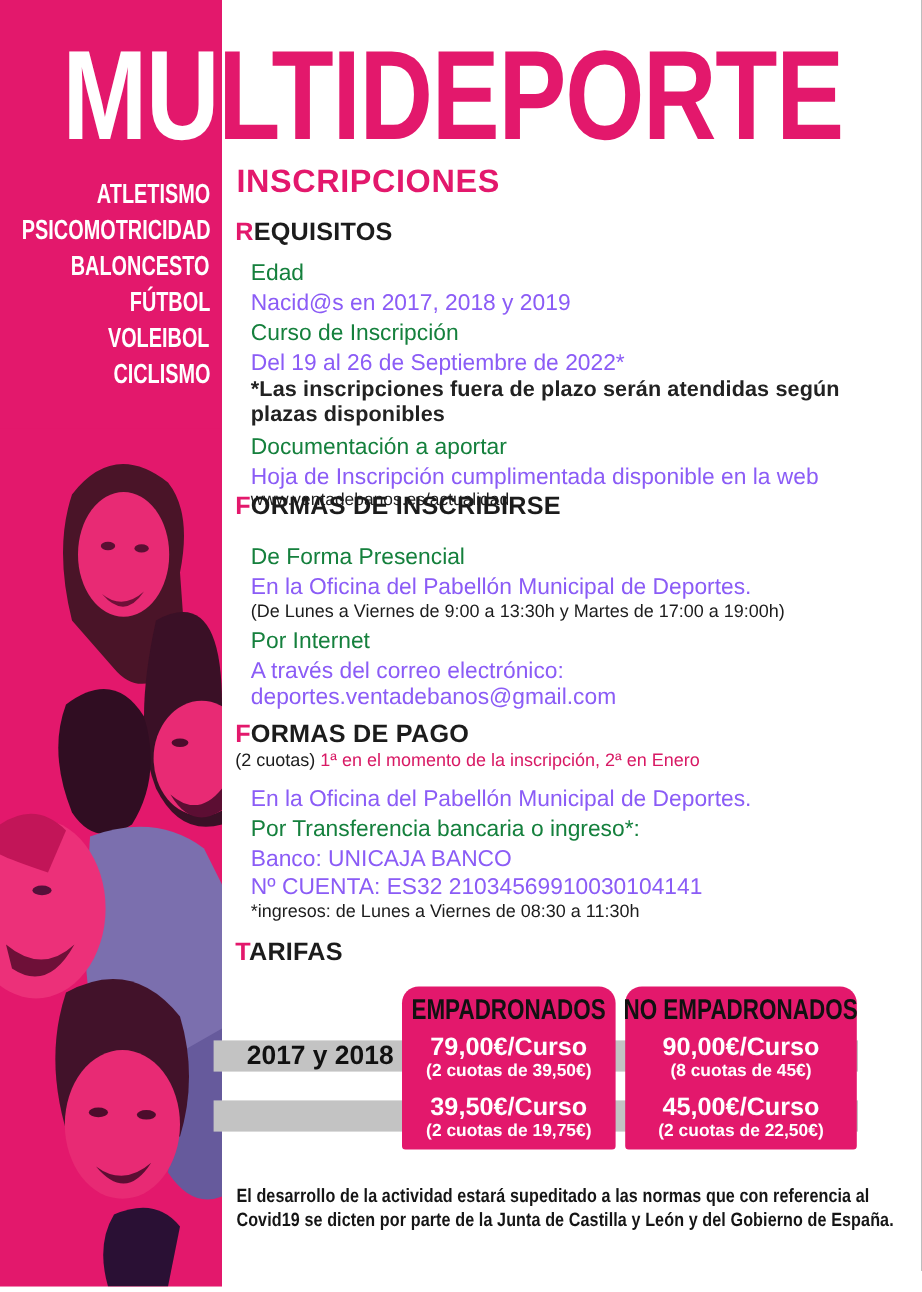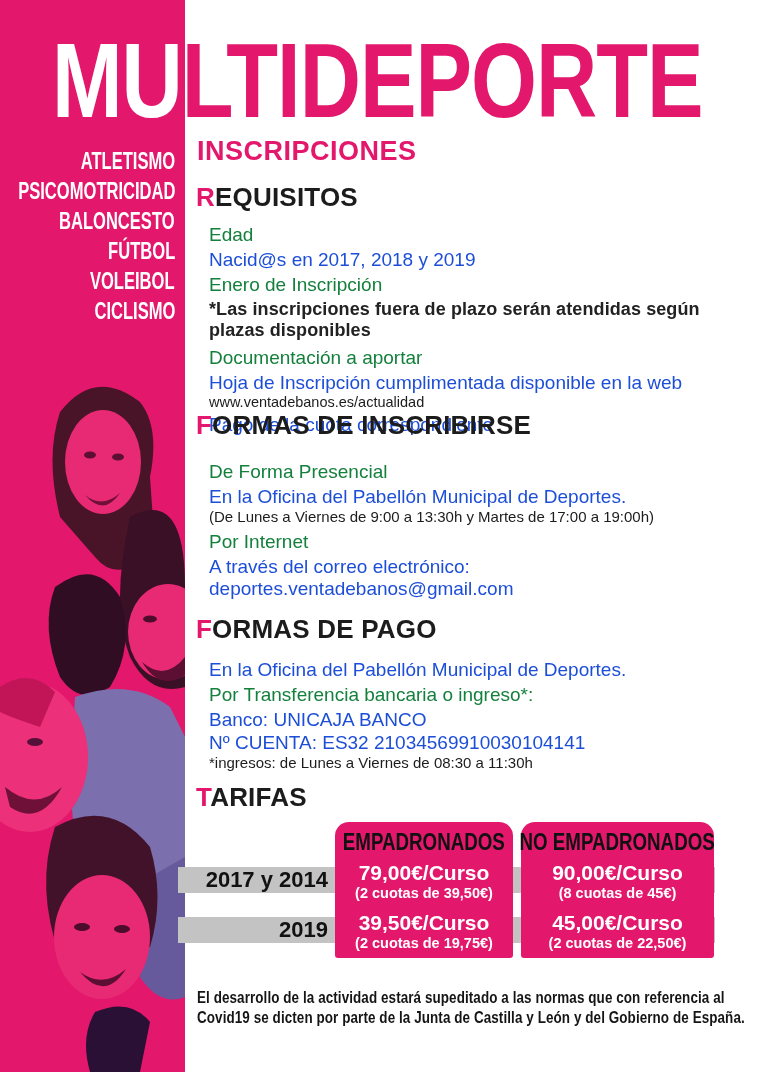--- a/index.html
+++ b/index.html
@@ -26,24 +26,24 @@
   }
   .title .t-white{color:#ffffff;}
   .title .t-pink{color:#E3186C;}
   
   .content{position:absolute;left:0;top:0;width:696px;height:1077px;padding-left:20px;}
   .abs{position:absolute;}
   .h-inscripciones{
     left:197px;top:136px;color:#E3186C;font-weight:bold;font-size:27px;
     letter-spacing:0.5px;
   }
-  .sec-head{font-weight:bold;font-size:26px;letter-spacing:0.2px;color:#1c1c1c;}
+  .sec-head{font-weight:bold;font-size:21px;letter-spacing:0.2px;color:#1c1c1c;}
   .sec-head .lead{color:#E3186C;}
   .lbl{color:#15803d;font-size:19px;margin:0 0 2px 0;}
-  .val{color:#1d4ed8;font-size:19px;margin:0 0 3px 0;}
+  .val{color:#8b5cf6;font-size:19px;margin:0 0 3px 0;}
   .note{color:#222;font-size:18px;font-weight:bold;letter-spacing:0.1px;}
   .subnote{color:#1c1c1c;font-size:15px;}
   .link{color:#1c1c1c;font-size:14.5px;}
   .indent{padding-left:13px;}
   .line{margin-bottom:3px;}
   
   .graybar{position:absolute;left:178px;width:537px;height:26px;background:#c3c3c3;z-index:1;}
   .rowlabel{
     position:absolute;left:178px;width:150px;height:26px;z-index:2;
     text-align:right;font-weight:bold;font-size:22px;line-height:26px;color:#111;
@@ -125,58 +125,60 @@
 
   <div class="content">
 
     <div class="abs h-inscripciones">INSCRIPCIONES</div>
 
     <div class="abs" style="left:196px;top:182px;width:560px;">
       <div class="sec-head"><span class="lead">R</span><span>EQUISITOS</span></div>
       <div class="indent" style="margin-top:11px;">
         <div class="lbl line">Edad</div>
         <div class="val line">Nacid@s en 2017, 2018 y 2019</div>
-        <div class="lbl line">Enero de Inscripción</div>
+        <div class="lbl line">Curso de Inscripción</div>
+        <div class="val" style="margin-bottom:0;">Del 19 al 26 de Septiembre de 2022*</div>
         <div class="note" style="margin-bottom:6px;">*Las inscripciones fuera de plazo serán atendidas según plazas disponibles</div>
         <div class="lbl line">Documentación a aportar</div>
         <div class="val" style="margin-bottom:0;">Hoja de Inscripción cumplimentada disponible en la web</div>
         <div class="link" style="margin-bottom:4px;">www.ventadebanos.es/actualidad</div>
-        <div class="val">Pago de la cuota correspondiente</div>
       </div>
     </div>
 
     <div class="abs" style="left:196px;top:410px;width:560px;">
       <div class="sec-head"><span class="lead">F</span><span>ORMAS DE INSCRIBIRSE</span></div>
       <div class="indent" style="margin-top:20px;">
         <div class="lbl line">De Forma Presencial</div>
         <div class="val" style="margin-bottom:0;">En la Oficina del Pabellón Municipal de Deportes.</div>
         <div class="subnote" style="margin-bottom:6px;">(De Lunes a Viernes de 9:00 a 13:30h y Martes de 17:00 a 19:00h)</div>
         <div class="lbl line">Por Internet</div>
         <div class="val" style="margin-bottom:0;">A través del correo electrónico:</div>
         <div class="val">deportes.ventadebanos@gmail.com</div>
       </div>
     </div>
 
-    <div class="abs" style="left:196px;top:614px;width:560px;">
+    <div class="abs" style="left:196px;top:600px;width:560px;">
       <div class="sec-head"><span class="lead">F</span><span>ORMAS DE PAGO</span></div>
+      <div style="font-size:15px;margin-top:1px;">
+        <span style="color:#1c1c1c;">(2 cuotas)</span><span style="color:#D81964;"> 1ª en el momento de la inscripción, 2ª en Enero</span>
+      </div>
       <div class="indent" style="margin-top:14px;">
         <div class="val line">En la Oficina del Pabellón Municipal de Deportes.</div>
         <div class="lbl line">Por Transferencia bancaria o ingreso*:</div>
         <div class="val" style="margin-bottom:1px;">Banco: UNICAJA BANCO</div>
         <div class="val" style="margin-bottom:0;">Nº CUENTA: ES32 21034569910030104141</div>
         <div class="subnote">*ingresos: de Lunes a Viernes de 08:30 a 11:30h</div>
       </div>
     </div>
 
     <div class="abs sec-head" style="left:196px;top:782px;"><span class="lead">T</span><span>ARIFAS</span></div>
 
     <div class="graybar" style="top:867px;"></div>
     <div class="graybar" style="top:917px;"></div>
-    <div class="rowlabel" style="top:867px;">2017 y 2014</div>
-    <div class="rowlabel" style="top:917px;">2019</div>
+    <div class="rowlabel" style="top:867px;">2017 y 2018</div>
 
     <div class="pinkcol" style="left:335px;width:178px;">
       <div class="colhead">
           <span>EMPADRONADOS</span>
         </div>
       <div class="cellblock">
         <div class="big">79,00€/Curso</div>
         <div class="small">(2 cuotas de 39,50€)</div>
       </div>
       <div class="cellblock" style="margin-top:2px;">

